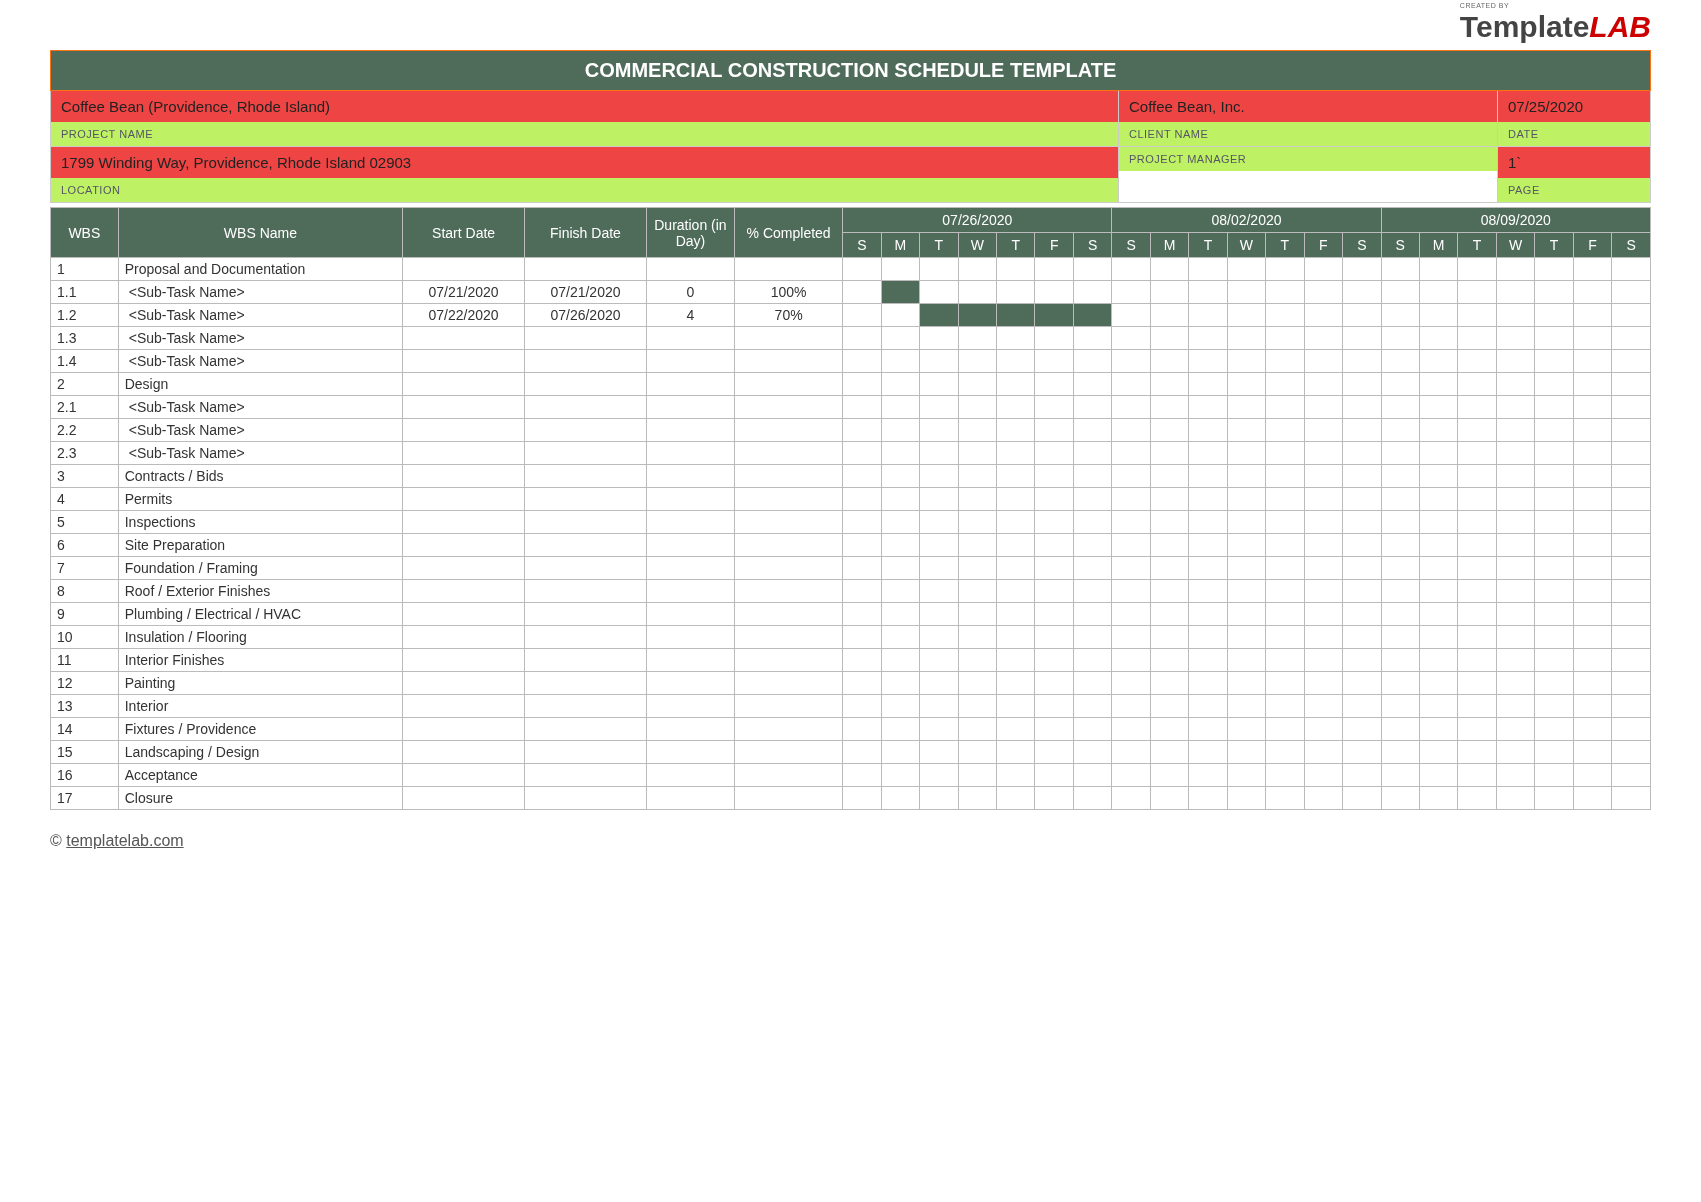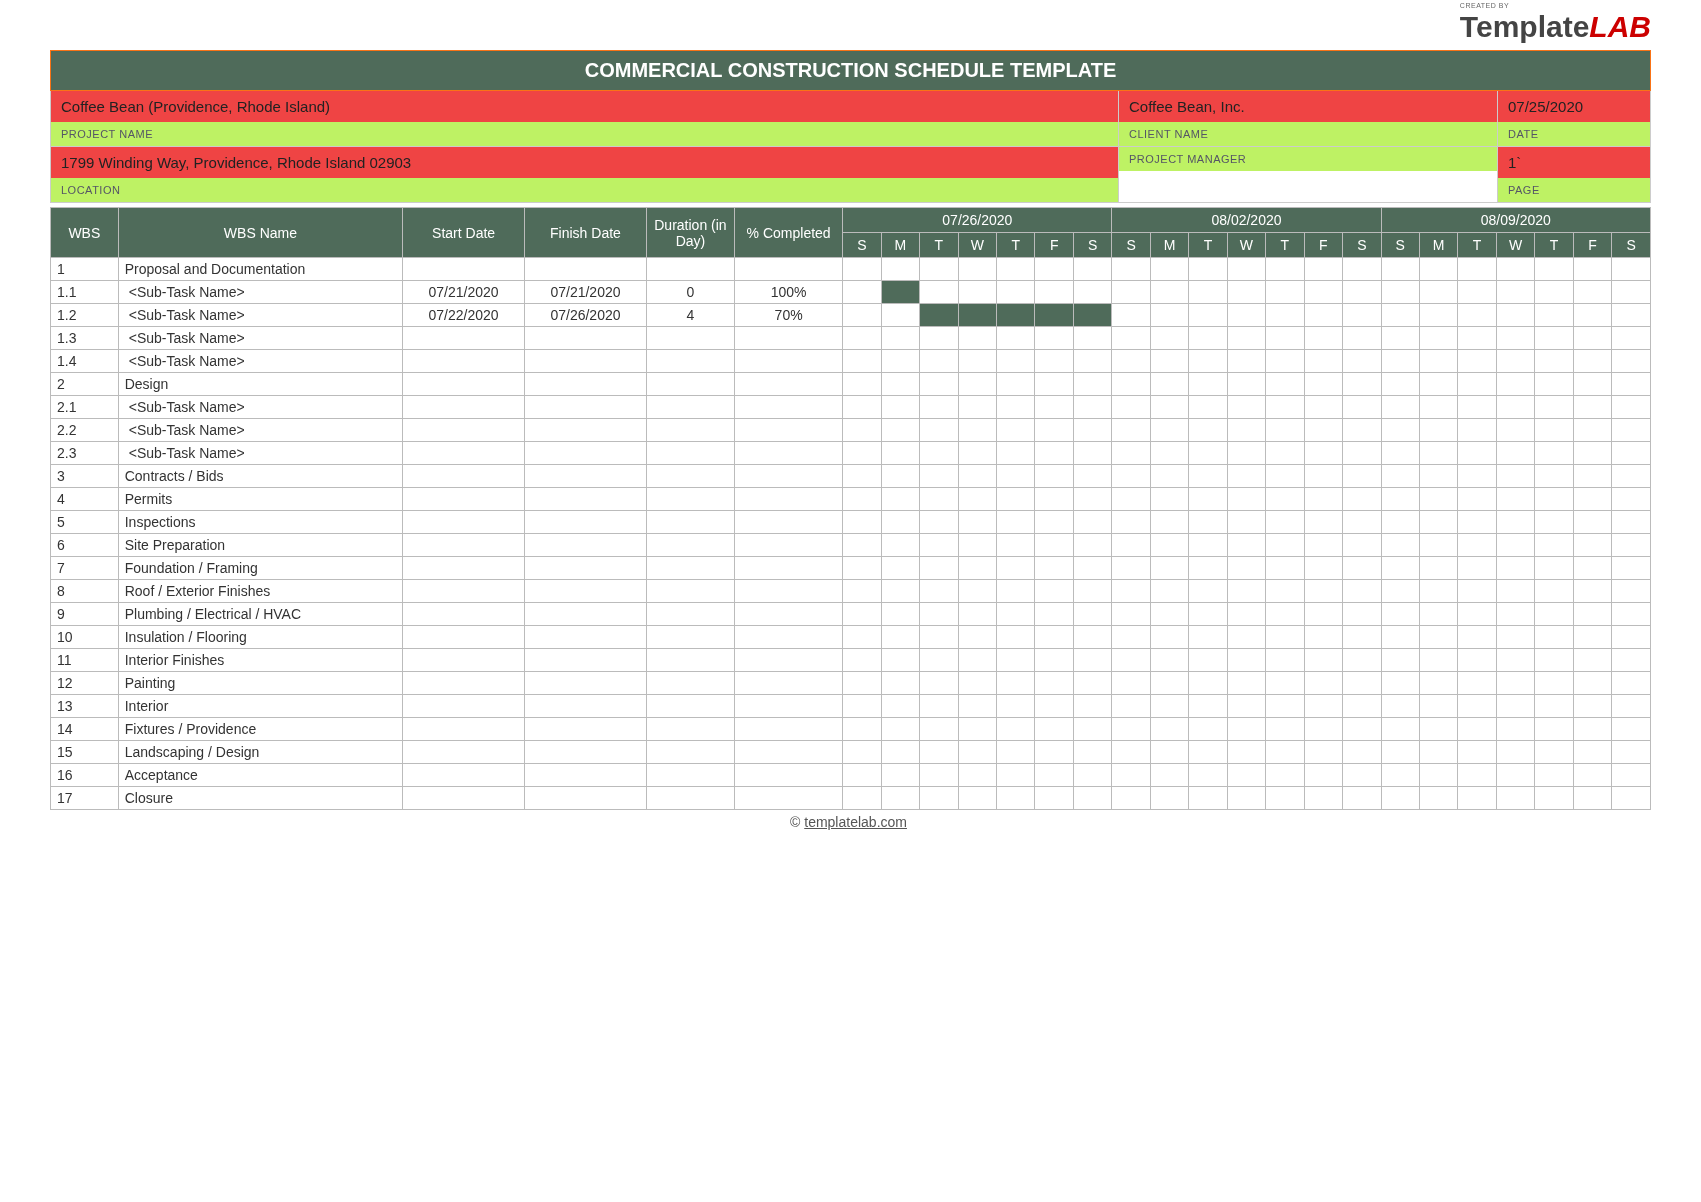--- a/index.html
+++ b/index.html
@@ -46,21 +46,21 @@
   col.day   { width: 28.4px; }
   td.wbs { padding: 3px 6px; text-align: left; }
   td.name { padding: 3px 6px; text-align: left; }
   td.indent { padding-left: 10px; }
   td.c { text-align: center; padding: 3px 2px; }
   td.day { padding:0; }
   td.day.fill { background:#4f6b5a; }
   tr.data td { height: 23px; background:#fff;}
   tr.data td.day.fill { background:#4f6b5a; }
   
-  .footer { text-align: center; font-size: 14px; color:#555; margin-top: 4px; padding-right: 4px;}
+  .footer { text-align: left; font-size: 16px; color:#555; margin-top: 22px; padding-right: 4px;}
   .footer a { color:#555; text-decoration: underline;}
 </style>
 </head>
 <body>
 
 <div class="logo-row">
   <div class="logo">
     <span class="created">CREATED BY</span>
     <span>Template</span><span class="lab">LAB</span>
   </div>

